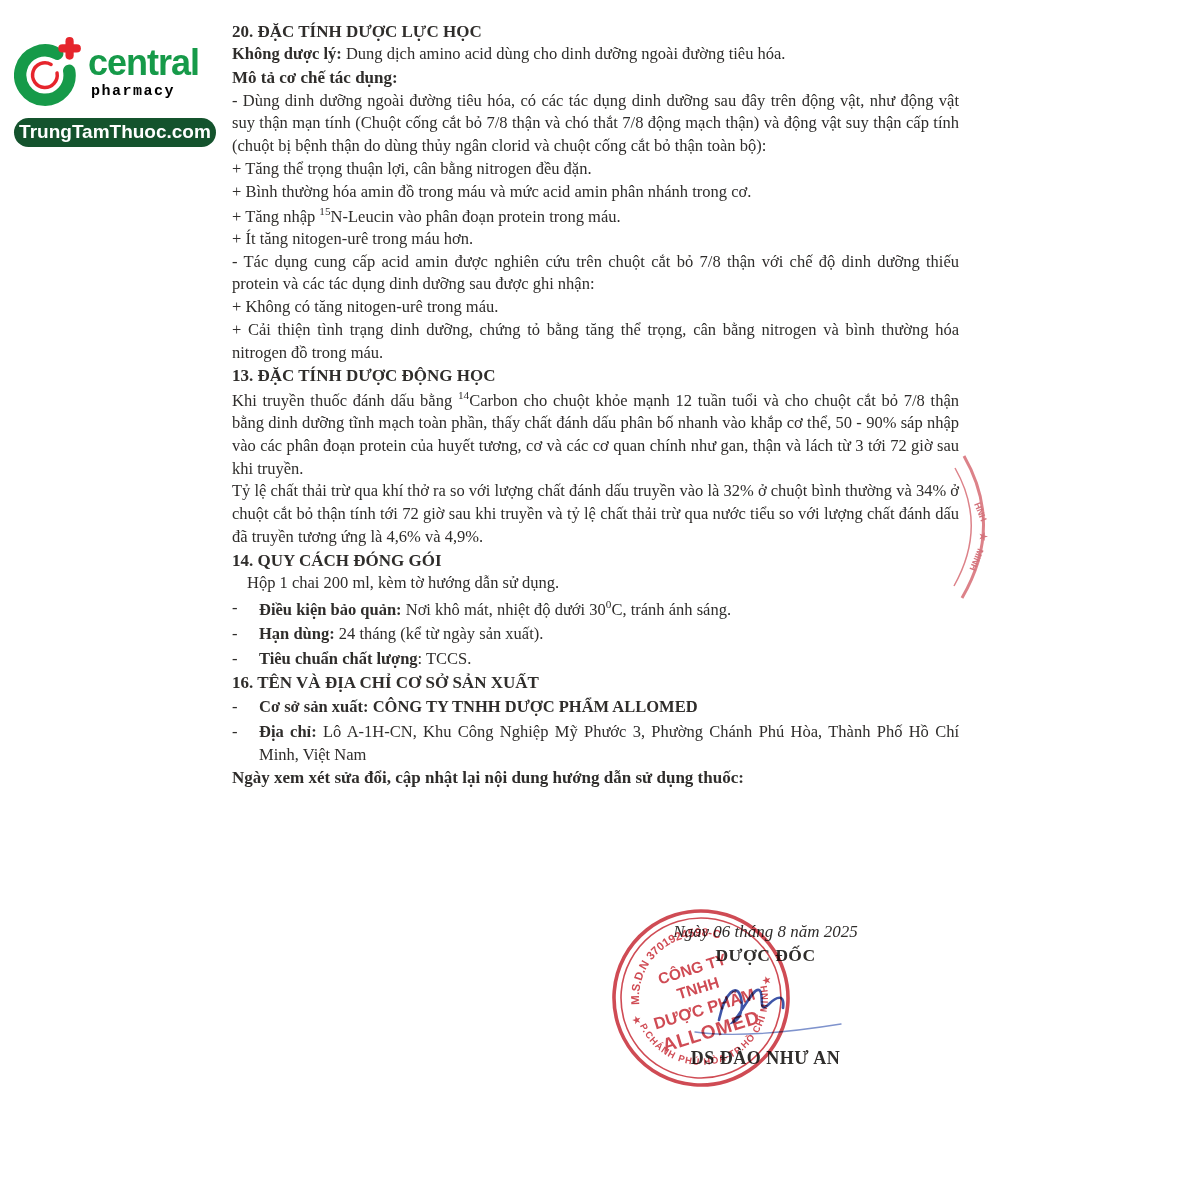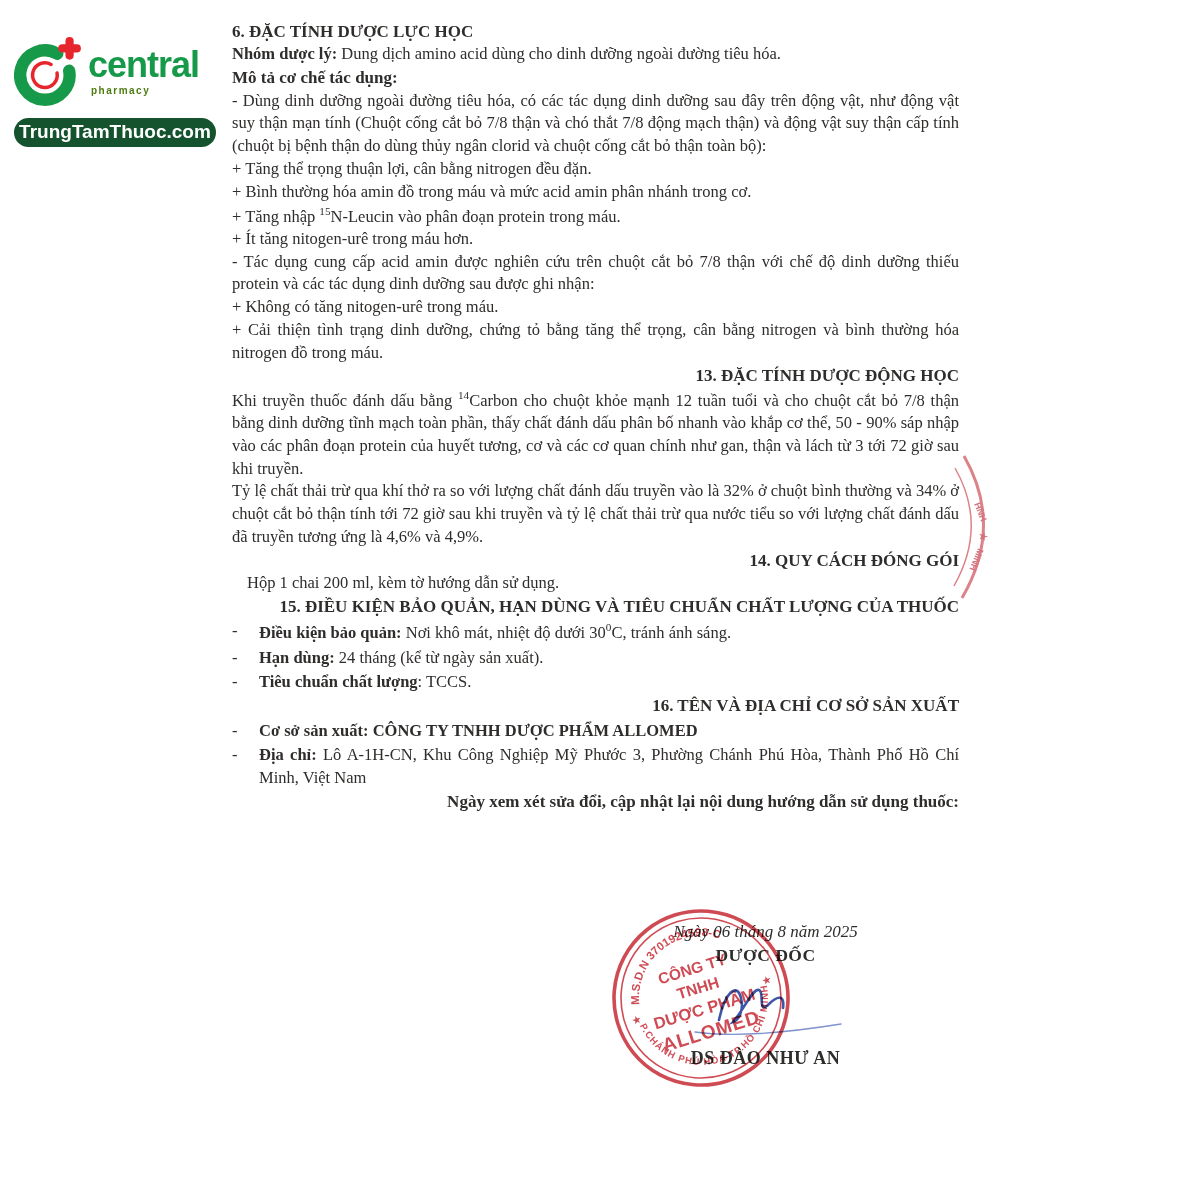--- a/index.html
+++ b/index.html
@@ -5,36 +5,36 @@
   html,body{margin:0;padding:0;background:#ffffff;}
   .page{position:relative;width:1200px;height:1200px;background:#ffffff;overflow:hidden;
         font-family:"Liberation Serif", serif;color:#2f2d2b;}
 
   
   .logo{position:absolute;left:14px;top:34px;width:204px;}
   .logo-row{display:flex;align-items:center;gap:6px;}
   .logo-word{display:flex;flex-direction:column;line-height:1;margin-top:1px;}
   .logo-brand{font-family:"Liberation Sans", sans-serif;font-weight:bold;font-size:36px;
               color:#169a49;letter-spacing:-1px;}
-  .logo-tag{font-family:Liberation Sans, sans-serif;font-weight:bold;font-size:10px;
-            color:#4d7c0f;letter-spacing:1.5px;margin:3px 0 0 3px;}
+  .logo-tag{font-family:Liberation Mono, monospace;font-weight:bold;font-size:15px;
+            color:#000000;letter-spacing:1.5px;margin:3px 0 0 3px;}
   .logo-pill{margin-top:10px;background:#14532d;color:#fff;border-radius:15px;
              font-family:"Liberation Sans", sans-serif;font-weight:bold;font-size:19px;
              text-align:center;padding:3px 0 4px;width:202px;}
 
   
   .doc{position:absolute;left:232px;top:20px;width:727px;font-size:16.5px;line-height:1.38;
        text-align:justify;}
   .doc p{margin:0;}
   .hd{font-weight:bold;font-size:17px;text-align:left;}
   .b{font-weight:bold;}
   sup{font-size:0.68em;}
   .gap4{margin-top:4px;}
   .gap6{margin-top:6px;}
-  .sec{margin-top:26px;text-align:right;}
+  .sec{margin-top:26px;}
   .row{display:flex;margin-top:2px;text-align:justify;}
   .row .dash{width:27px;flex:none;}
   .row .cnt{flex:1;}
   .indent{padding-left:15px;text-align:left;}
 
   
   .signblock{position:absolute;left:648px;top:922px;width:235px;text-align:center;}
   .dateline{font-style:italic;font-size:17px;}
   .director{font-weight:bold;font-size:17.5px;margin-top:3px;letter-spacing:.5px;}
   .signer{font-weight:bold;font-size:18px;margin-top:2px;letter-spacing:.5px;}
@@ -62,40 +62,39 @@
       <div class="logo-word">
         <span class="logo-brand">central</span>
         <span class="logo-tag">pharmacy</span>
       </div>
     </div>
     <div class="logo-pill">TrungTamThuoc.com</div>
   </div>
 
   <div class="doc">
 
-    <p class="hd">6. ĐẶC TÍNH DƯỢC LỰC HỌC</p>
-    <p class="gap4"><span class="b">Nhóm dược lý:</span><span> Dung dịch amino acid dùng cho dinh dưỡng ngoài đường tiêu hóa.</span></p>
+    <p class="hd">20. ĐẶC TÍNH DƯỢC LỰC HỌC</p>
+    <p class="gap4"><span class="b">Không dược lý:</span><span> Dung dịch amino acid dùng cho dinh dưỡng ngoài đường tiêu hóa.</span></p>
     <p class="hd">Mô tả cơ chế tác dụng:</p>
     <p class="gap6">- Dùng dinh dưỡng ngoài đường tiêu hóa, có các tác dụng dinh dưỡng sau đây trên động vật, như động vật suy thận mạn tính (Chuột cống cắt bỏ 7/8 thận và chó thắt 7/8 động mạch thận) và động vật suy thận cấp tính (chuột bị bệnh thận do dùng thủy ngân clorid và chuột cống cắt bỏ thận toàn bộ):</p>
     <p>+ Tăng thể trọng thuận lợi, cân bằng nitrogen đều đặn.</p>
     <p>+ Bình thường hóa amin đồ trong máu và mức acid amin phân nhánh trong cơ.</p>
     <p><span>+ Tăng nhập </span><sup>15</sup><span>N-Leucin vào phân đoạn protein trong máu.</span></p>
     <p>+ Ít tăng nitogen-urê trong máu hơn.</p>
     <p>- Tác dụng cung cấp acid amin được nghiên cứu trên chuột cắt bỏ 7/8 thận với chế độ dinh dưỡng thiếu protein và các tác dụng dinh dưỡng sau được ghi nhận:</p>
     <p>+ Không có tăng nitogen-urê trong máu.</p>
     <p>+ Cải thiện tình trạng dinh dưỡng, chứng tỏ bằng tăng thể trọng, cân bằng nitrogen và bình thường hóa nitrogen đồ trong máu.</p>
 
     <p class="hd sec">13. ĐẶC TÍNH DƯỢC ĐỘNG HỌC</p>
     <p class="gap6"><span>Khi truyền thuốc đánh dấu bằng </span><sup>14</sup><span>Carbon cho chuột khỏe mạnh 12 tuần tuổi và cho chuột cắt bỏ 7/8 thận bằng dinh dưỡng tĩnh mạch toàn phần, thấy chất đánh dấu phân bố nhanh vào khắp cơ thể, 50 - 90% sáp nhập vào các phân đoạn protein của huyết tương, cơ và các cơ quan chính như gan, thận và lách từ 3 tới 72 giờ sau khi truyền.</span></p>
     <p class="gap6">Tỷ lệ chất thải trừ qua khí thở ra so với lượng chất đánh dấu truyền vào là 32% ở chuột bình thường và 34% ở chuột cắt bỏ thận tính tới 72 giờ sau khi truyền và tỷ lệ chất thải trừ qua nước tiểu so với lượng chất đánh dấu đã truyền tương ứng là 4,6% và 4,9%.</p>
 
     <p class="hd sec">14. QUY CÁCH ĐÓNG GÓI</p>
     <p class="gap4 indent">Hộp 1 chai 200 ml, kèm tờ hướng dẫn sử dụng.</p>
 
-    <p class="hd sec">15. ĐIỀU KIỆN BẢO QUẢN, HẠN DÙNG VÀ TIÊU CHUẨN CHẤT LƯỢNG CỦA THUỐC</p>
     <div class="row">
       <span class="dash">-</span>
       <span class="cnt"><span class="b">Điều kiện bảo quản:</span><span> Nơi khô mát, nhiệt độ dưới 30</span><sup>0</sup><span>C, tránh ánh sáng.</span></span>
     </div>
     <div class="row">
       <span class="dash">-</span>
       <span class="cnt"><span class="b">Hạn dùng:</span><span> 24 tháng (kể từ ngày sản xuất).</span></span>
     </div>
     <div class="row">
       <span class="dash">-</span>

